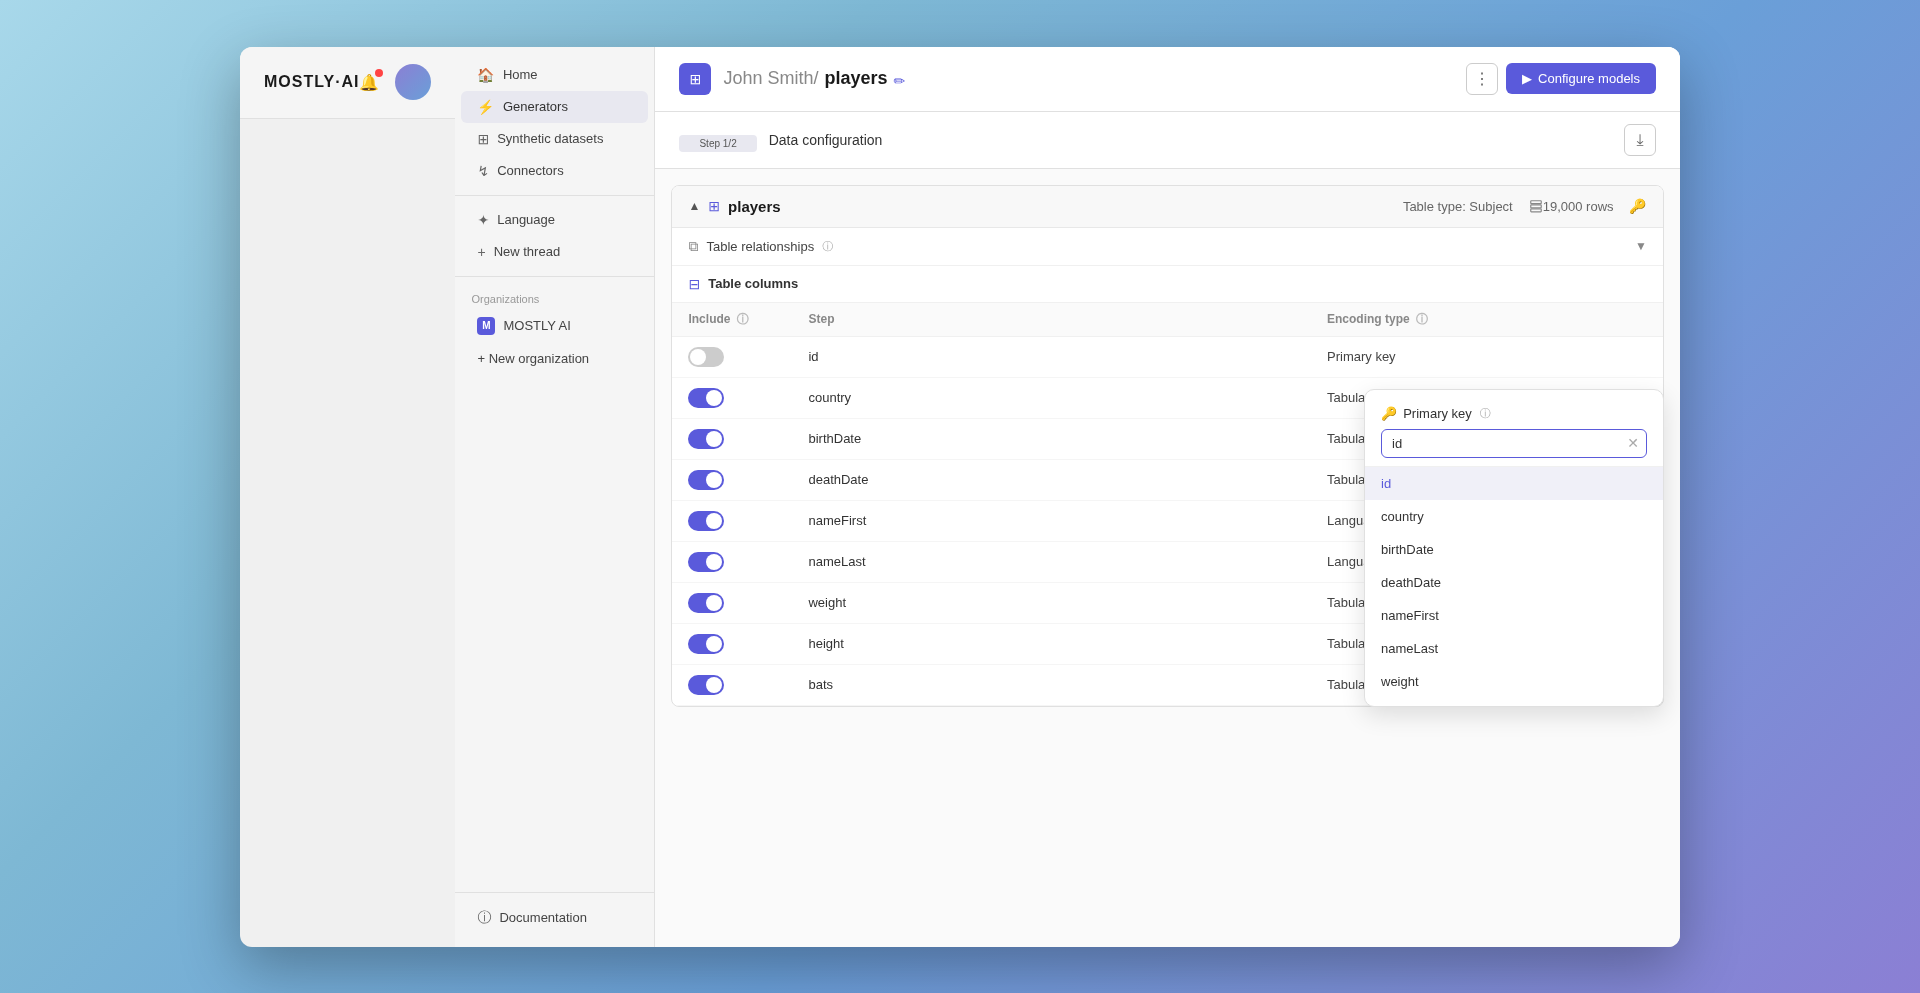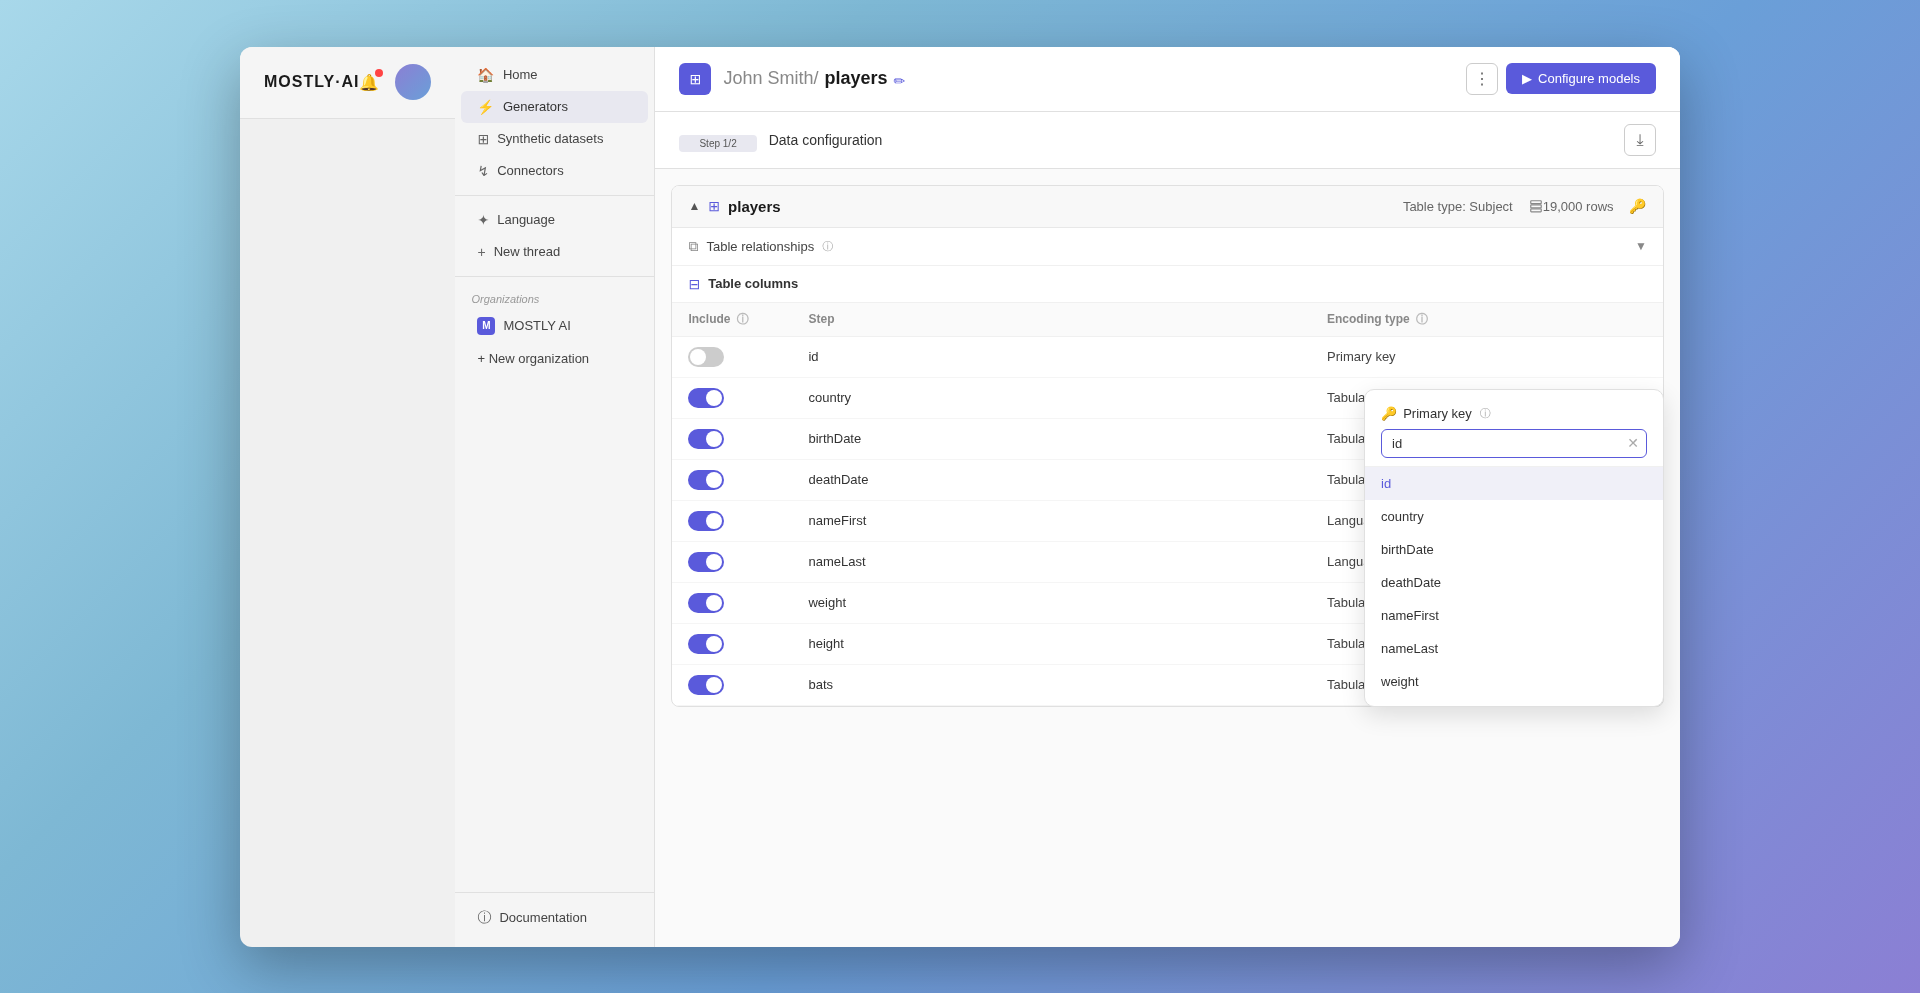--- a/index.html
+++ b/index.html
@@ -109,21 +109,20 @@
     }
     .sidebar-item.active { background: #e8e8f0; color: #333; font-weight: 500; }
     .sidebar-icon { font-size: 14px; color: #666; }
     .sidebar-divider { height: 1px; background: #e0e0e0; margin: 8px 0; }
     .sidebar-section-label {
       font-size: 11px;
       color: #999;
       padding: 8px 16px 4px;
       font-weight: 500;
       text-transform: none;
-      font-style: italic;
     }
     .sidebar-bottom {
       margin-top: auto;
       border-top: 1px solid #e0e0e0;
       padding-top: 8px;
     }
     .main-content {
       flex: 1;
       background: #fafafa;
       overflow: hidden;

